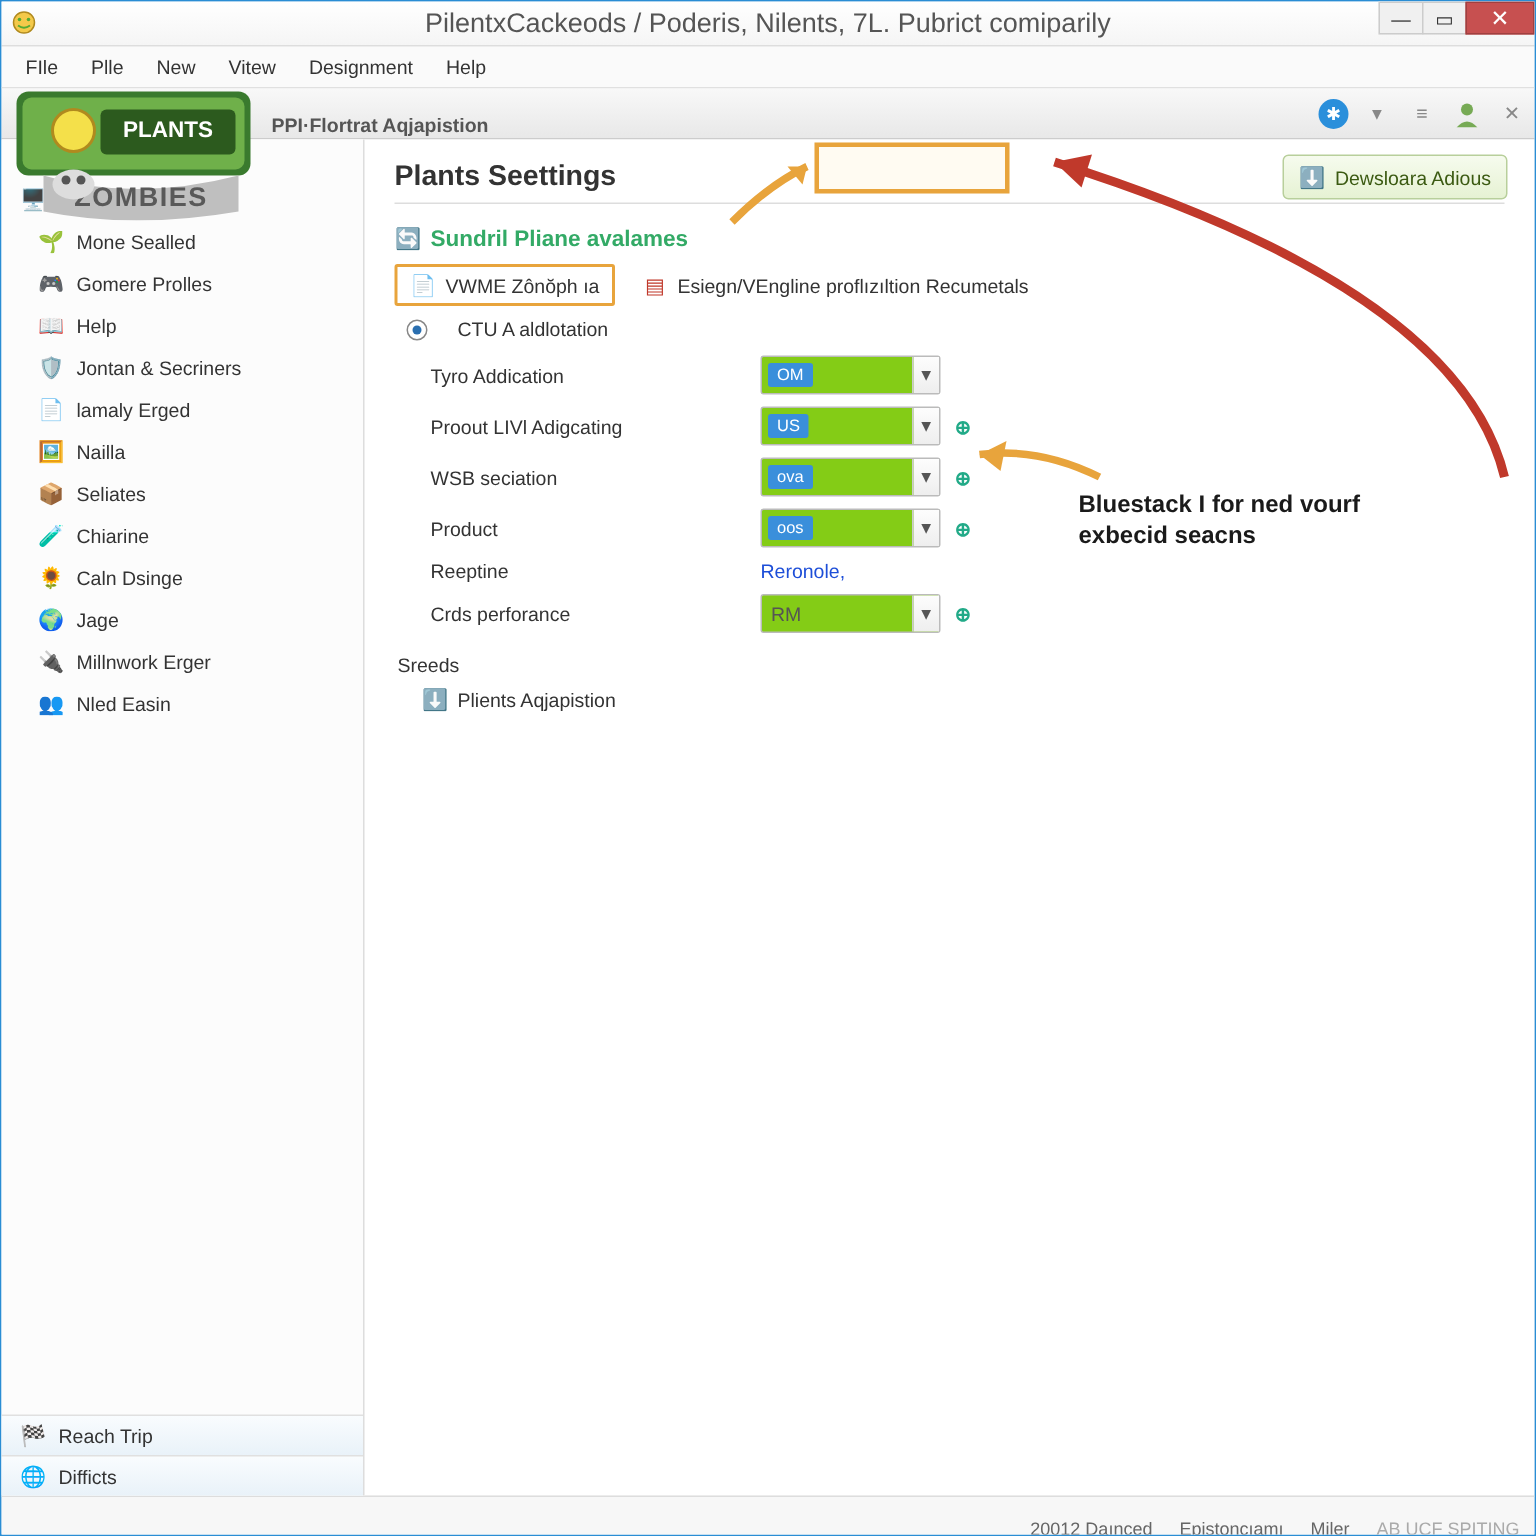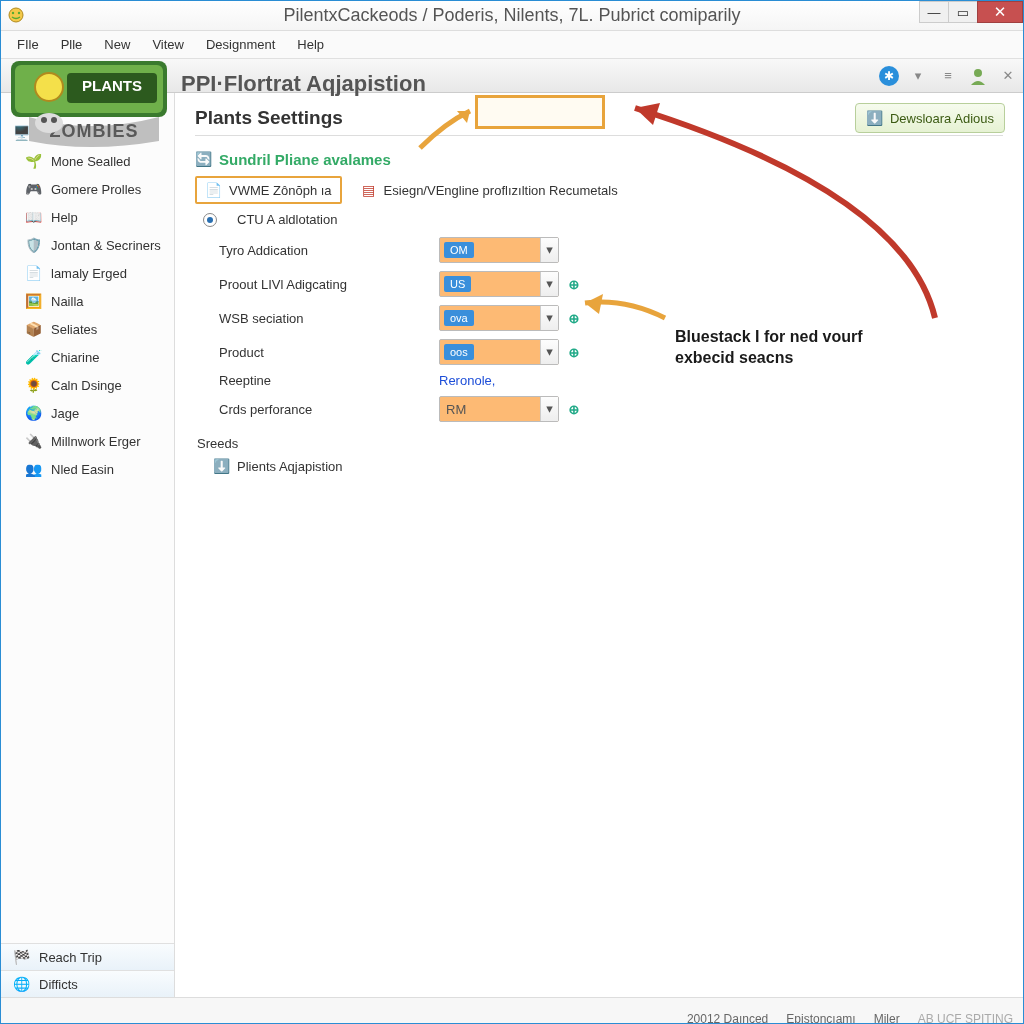--- a/index.html
+++ b/index.html
@@ -7,52 +7,52 @@
 .titlebar { height: 30px; background: linear-gradient(#fff, #f5f5f5); display: flex; align-items: center; justify-content: center; position: relative; border-bottom: 1px solid #ddd; }
 .titlebar .app-icon { position: absolute; left: 6px; top: 5px; width: 18px; height: 18px; }
 .titlebar-title { color: #555; font-size: 18px; }
 .win-controls { position: absolute; right: 0; top: 0; display: flex; }
 .win-btn { width: 30px; height: 22px; display: flex; align-items: center; justify-content: center; font-family: Arial; font-size: 13px; border: 1px solid #ccc; background: #f0f0f0; margin-left: -1px; }
 .win-btn.close { background: #c75050; color: #fff; border-color: #a04040; width: 46px; font-size: 15px; }
 .menubar { height: 28px; background: #fafafa; border-bottom: 1px solid #e0e0e0; display: flex; align-items: center; padding: 0 6px; gap: 2px; }
 .menubar span { padding: 3px 10px; cursor: default; }
 .toolbar { height: 34px; background: linear-gradient(#f8f8f8, #e8e8e8); border-bottom: 1px solid #ccc; display: flex; align-items: center; }
 .logo-area { width: 172px; height: 100%; position: relative; }
-.app-title { font-size: 22px; font-weight: bold; color: #555; margin-left: 8px; margin-top: 16px; }
+.app-title { font-size: 13px; font-weight: bold; color: #555; margin-left: 8px; margin-top: 16px; }
 .toolbar-spacer { flex: 1; }
 .tool-icon { width: 22px; height: 22px; margin: 0 4px; display: flex; align-items: center; justify-content: center; border-radius: 3px; }
 .main { display: flex; height: calc(100% - 30px - 28px - 34px - 26px); background: #fff; }
-.sidebar { width: 174px; border-right: 1px solid #ddd; background: #fcfcfc; display: flex; flex-direction: column; }
+.sidebar { width: 242px; border-right: 1px solid #ddd; background: #fcfcfc; display: flex; flex-direction: column; }
 .side-logo { height: 60px; margin-top: -34px; position: relative; z-index: 2; }
 .side-item { display: flex; align-items: center; padding: 5px 8px 5px 24px; gap: 8px; cursor: default; }
 .side-header { display: flex; align-items: center; padding: 5px 8px 5px 10px; gap: 8px; font-weight: normal; color: #2a6fb0; border-top: 1px solid #e8e8e8; border-bottom: 1px solid #e8e8e8; background: linear-gradient(#fbfeff,#eef6fb); }
 .side-section { display: flex; align-items: center; gap: 6px; padding: 5px 8px 5px 12px; color: #333; }
 .side-spacer { flex: 1; }
 .side-bottom { border-top: 1px solid #e0e0e0; padding: 4px 8px 4px 12px; display: flex; align-items: center; gap: 8px; background: linear-gradient(#f9fcfe, #e9f2f9); }
 .ic { width: 18px; height: 18px; flex: 0 0 18px; display: inline-flex; align-items: center; justify-content: center; font-size: 14px; }
 .content { flex: 1; padding: 14px 20px; position: relative; overflow: hidden; }
 h2.page-title { font-size: 19px; font-weight: bold; color: #333; margin-bottom: 6px; }
 .hr { height: 1px; background: #ddd; margin: 6px 0 14px; }
 .section-title { font-weight: bold; color: #3a6; display: flex; align-items: center; gap: 6px; margin-bottom: 8px; font-size: 15px;}
 .tabs-row { display: flex; align-items: center; gap: 10px; margin-bottom: 8px; }
 .tab { display: flex; align-items: center; gap: 6px; padding: 3px 8px; }
 .tab.highlight { border: 2px solid #e8a43c; border-radius: 2px; }
 .radio-row { display: flex; align-items: center; gap: 20px; margin: 4px 0 10px 8px; }
 .form-grid { display: grid; grid-template-columns: 220px 120px 30px; row-gap: 8px; align-items: center; margin-left: 24px; }
 .form-label { color: #333; }
-.sel { display: flex; align-items: center; border: 1px solid #bbb; height: 26px; border-radius: 2px; background: #fdba74; }
+.sel { display: flex; align-items: center; border: 1px solid #bbb; height: 26px; border-radius: 2px; background: #84cc16; }
 .sel .chip { background: #3a8fdb; color: #fff; font-size: 11px; padding: 2px 6px; border-radius: 2px; margin: 0 4px; }
 .sel .dd { margin-left: auto; width: 18px; text-align: center; color: #555; border-left: 1px solid #ccc; height: 100%; line-height: 24px; background: linear-gradient(#fdfdfd,#eee);}
 .plus { color: #2a8; font-weight: bold; text-align: center; }
 .subhead { font-weight: normal; color: #333; margin: 14px 0 6px 2px; }
 .sub-item { display: flex; align-items: center; gap: 6px; margin-left: 18px; color: #333; }
 .download-btn { position: absolute; right: 18px; top: 10px; border: 1px solid #b8cf9b; background: linear-gradient(#f6fbee, #e6f2d3); border-radius: 4px; padding: 5px 10px; display: flex; align-items: center; gap: 6px; color: #3b5a12; font-size: 13px; }
 .highlight-box { position: absolute; top: 2px; left: 300px; width: 130px; height: 34px; border: 3px solid #e8a43c; background: rgba(255,230,170,0.15); }
 .arrow-svg { position: absolute; pointer-events:none; }
-.annotation { position: absolute; left: 500px; top: 234px; font-weight: bold; font-size: 16px; color: #1a1a1a; line-height: 1.3; max-width: 240px; }
+.annotation { position: absolute; left: 476px; top: 234px; font-weight: bold; font-size: 16px; color: #1a1a1a; line-height: 1.3; max-width: 240px; }
 .statusbar { height: 42px; border-top: 1px solid #ddd; display: flex; align-items: center; padding: 0 10px; gap: 18px; font-size: 12px; color: #666; background: #f7f7f7; }
 .statusbar .sp { flex: 1; }
 .radio-dot { width:14px; height:14px; border:1px solid #888; border-radius:50%; display:inline-flex; align-items:center; justify-content:center; }
 .radio-dot.inner::after { content:""; width:6px; height:6px; background:#2a6fb0; border-radius:50%; }
 .chev::before { content:"✔"; color:#2a6fb0; font-size:12px; }
 .pvz-logo { width: 160px; height: 90px; position: absolute; left: 8px; top: -2px; }
 </style>
 </head>
 <body>
 

